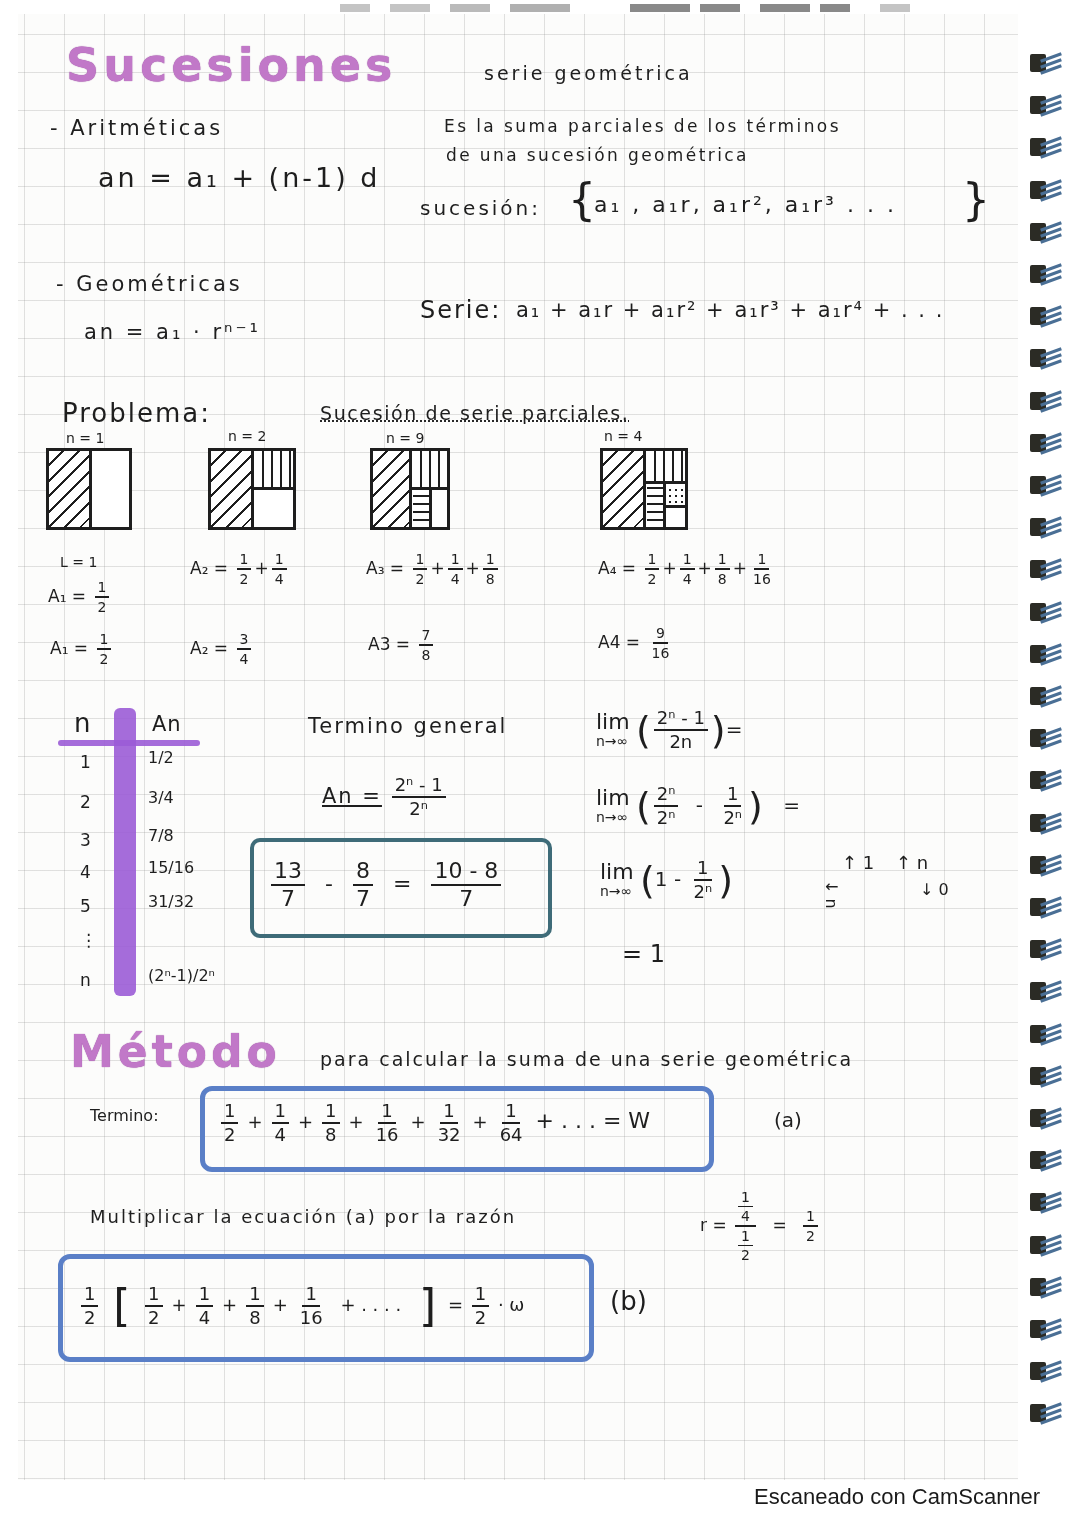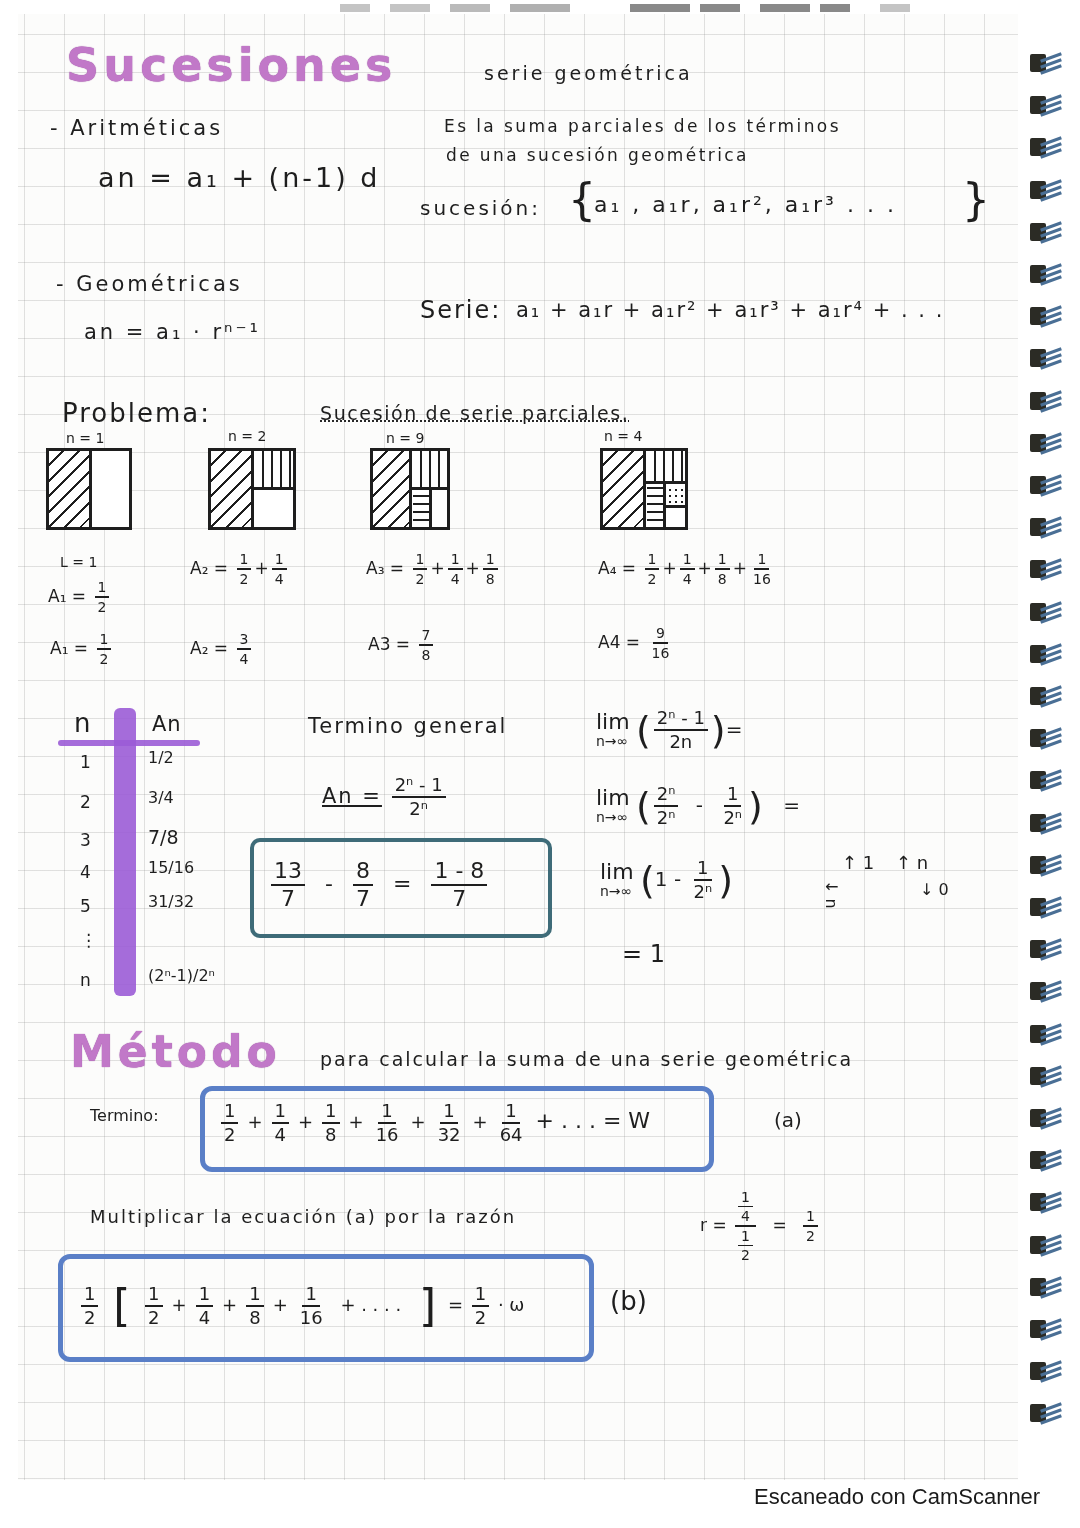--- a/index.html
+++ b/index.html
@@ -392,21 +392,21 @@
 <div class="purple-bar" style="left:114px;top:708px;width:22px;height:288px;"></div>
 <div class="purple-bar" style="left:58px;top:740px;width:142px;height:6px;border-radius:3px;"></div>
 <div class="abs hand" style="left:74px;top:708px;font-size:26px;">n</div>
 <div class="abs hand" style="left:152px;top:712px;font-size:21px;letter-spacing:1px;">An</div>
 <div id="table-rows">
     <div class="abs" style="left: 80px; top: 752px; font-size: 17px;">1</div>
     <div class="abs" style="left: 148px; top: 748px; font-size: 16px;">1/2</div>
     <div class="abs" style="left: 80px; top: 792px; font-size: 17px;">2</div>
     <div class="abs" style="left: 148px; top: 788px; font-size: 16px;">3/4</div>
     <div class="abs" style="left: 80px; top: 830px; font-size: 17px;">3</div>
-    <div class="abs" style="left: 148px; top: 826px; font-size: 19px;">7/8</div>
+    <div class="abs" style="left: 148px; top: 826px; font-size: 16px;">7/8</div>
     <div class="abs" style="left: 80px; top: 862px; font-size: 17px;">4</div>
     <div class="abs" style="left: 148px; top: 858px; font-size: 16px;">15/16</div>
     <div class="abs" style="left: 80px; top: 896px; font-size: 17px;">5</div>
     <div class="abs" style="left: 148px; top: 892px; font-size: 16px;">31/32</div>
     <div class="abs" style="left: 80px; top: 930px; font-size: 17px;">⋮</div>
     <div class="abs" style="left: 148px; top: 926px; font-size: 16px;"></div>
     <div class="abs" style="left: 80px; top: 970px; font-size: 17px;">n</div>
     <div class="abs" style="left: 148px; top: 966px; font-size: 16px;">(2ⁿ-1)/2ⁿ</div>
   </div>
 
@@ -424,21 +424,21 @@
       <span class="num">13</span>
       <span class="den">7</span>
     </span>
   <span style="margin:0 10px;">-</span>
   <span class="frac">
       <span class="num">8</span>
       <span class="den">7</span>
     </span>
   <span style="margin:0 10px;">=</span>
   <span class="frac">
-      <span class="num">1 - 8</span>
+      <span class="num">10 - 8</span>
       <span class="den">7</span>
     </span>
 </div>
 
 <div class="abs" style="left:596px;top:708px;font-size:20px;">
   <span style="display:inline-flex;flex-direction:column;vertical-align:middle;line-height:1.1;">
       <span style="font-size:22px;">lim</span>
       <span style="font-size:14px;">n→∞</span>
     </span>
   <span style="font-size:38px;vertical-align:middle;">(</span><span class="frac" style="font-size:18px;">

